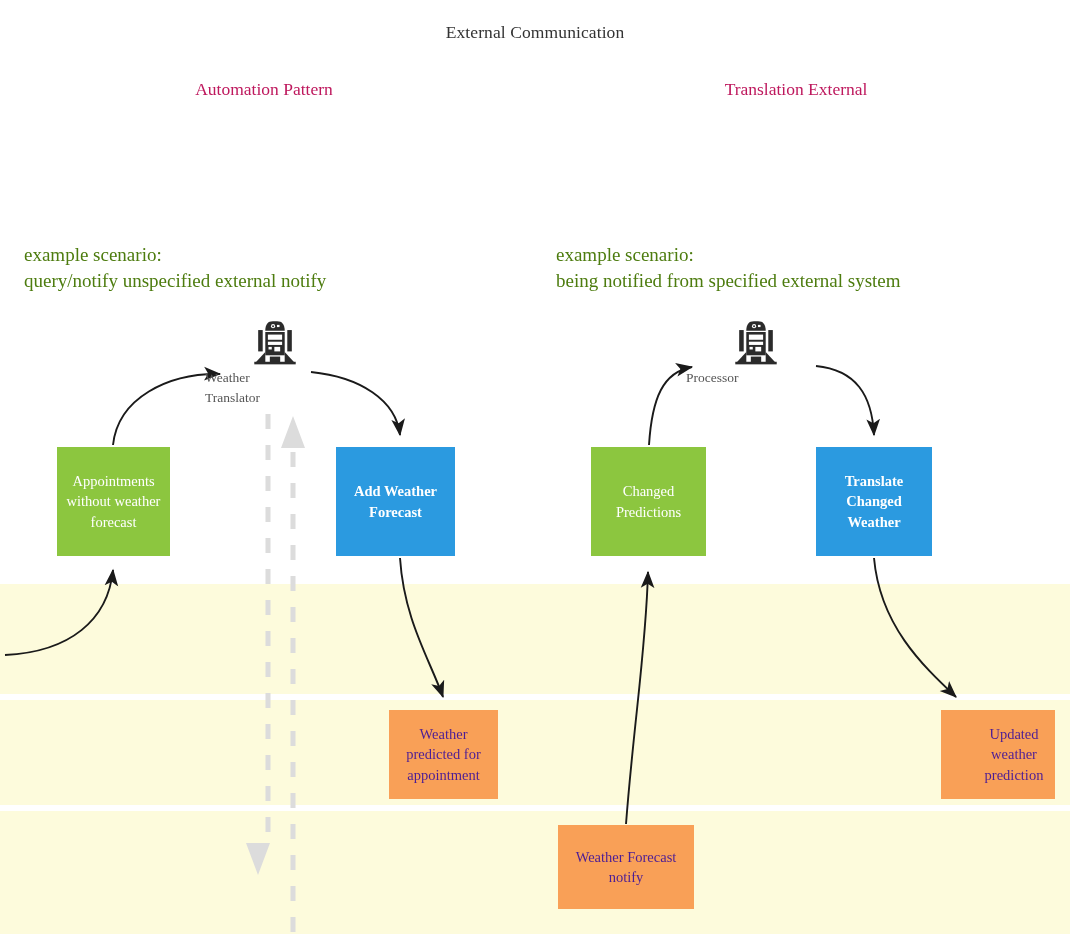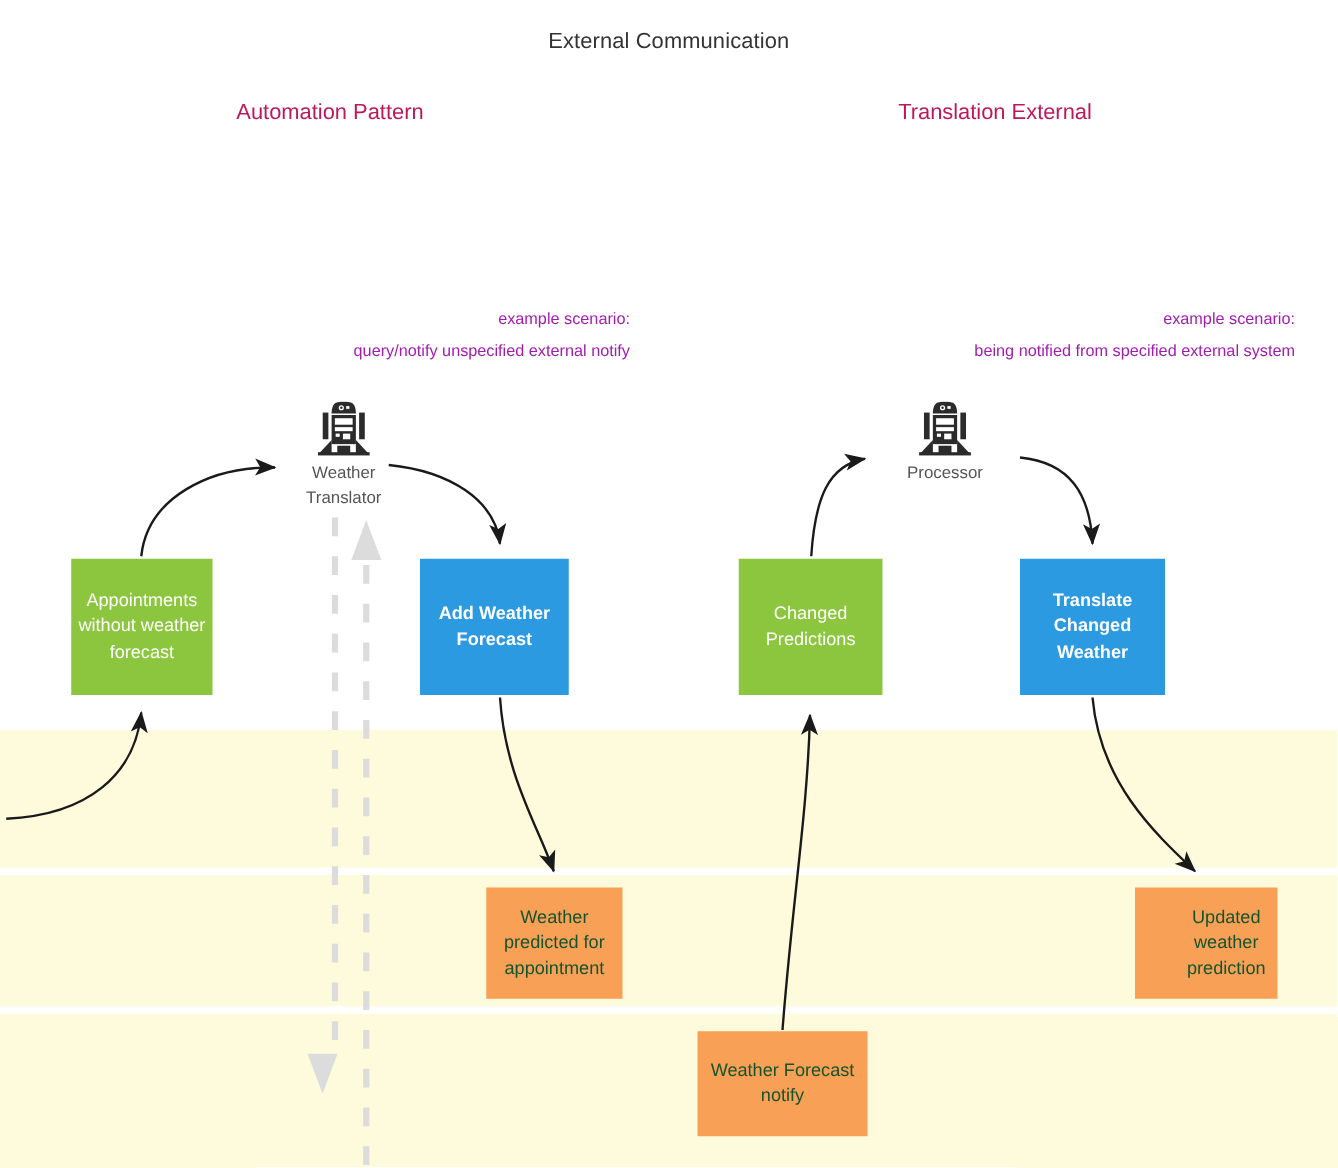--- a/index.html
+++ b/index.html
@@ -9,20 +9,21 @@
   }
   body {
     font-family: "Liberation Sans", "DejaVu Sans", sans-serif;
   }
   #canvas {
     position: relative;
     width: 1070px;
     height: 934px;
     background: #ffffff;
     overflow: hidden;
+    font-family: Liberation Serif, serif;
   }
 
   
   .lane {
     position: absolute;
     left: 0;
     width: 1070px;
     background: #fdfbdc;
   }
   #lane-1 { top: 584px;  height: 110px; }
@@ -44,24 +45,24 @@
     text-align: center;
     top: 79px;
     font-size: 17.5px;
     color: #be185d;
   }
   #pattern-title-0 { left: 114px; width: 300px; }
   #pattern-title-1 { left: 646px; width: 300px; }
 
   .scenario {
     position: absolute;
-    text-align: right;
+    text-align: left;
     top: 242px;
-    font-size: 13px;
-    color: #a21caf;
+    font-size: 19px;
+    color: #4d7c0f;
     line-height: 26px;
   }
   #scenario-0 { left: 24px;  width: 480px; }
   #scenario-1 { left: 556px; width: 480px; }
 
   
   .node {
     position: absolute;
     display: flex;
     align-items: center;
@@ -77,36 +78,36 @@
     font-size: 14.5px;
   }
   .node-blue {
     background: #2b9ae0;
     color: #ffffff;
     font-size: 14.5px;
     font-weight: bold;
   }
   .node-orange {
     background: #f9a057;
-    color: #14532d;
+    color: #4c1d95;
     font-size: 14.5px;
   }
 
   #node-appointments        { left: 57px;  top: 447px; width: 113px; height: 109px; }
   #node-add-weather         { left: 336px; top: 447px; width: 119px; height: 109px; }
   #node-changed-predictions { left: 591px; top: 447px; width: 115px; height: 109px; }
   #node-translate-changed   { left: 816px; top: 447px; width: 116px; height: 109px; }
   #node-weather-predicted   { left: 389px; top: 710px; width: 109px; height: 89px;  }
-  #node-updated-weather     { left: 908px; top: 710px; width: 114px; height: 89px; padding-left: 36px;  }
+  #node-updated-weather     { left: 941px; top: 710px; width: 114px; height: 89px; padding-left: 36px;  }
   #node-forecast-changed    { left: 558px; top: 825px; width: 136px; height: 84px;  }
 
   
   .actor {
     position: absolute;
-    text-align: center;
+    text-align: left;
     width: 140px;
   }
   #actor-weather-processor { left: 205px; top: 321px; }
   #actor-translator        { left: 686px; top: 321px; }
   .actor-icon {
     display: block;
     margin: 0 auto;
     width: 42px;
     height: 44px;
   }

